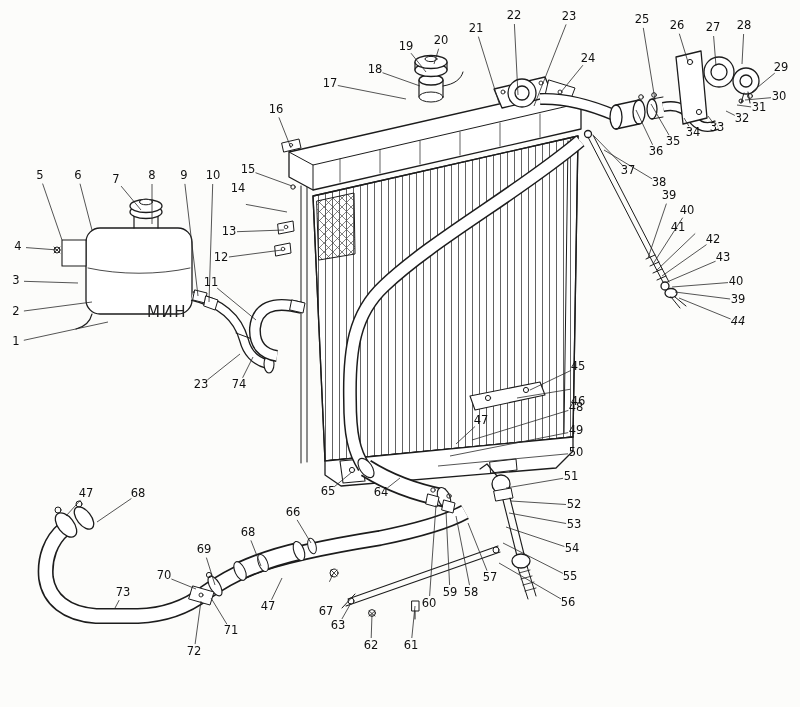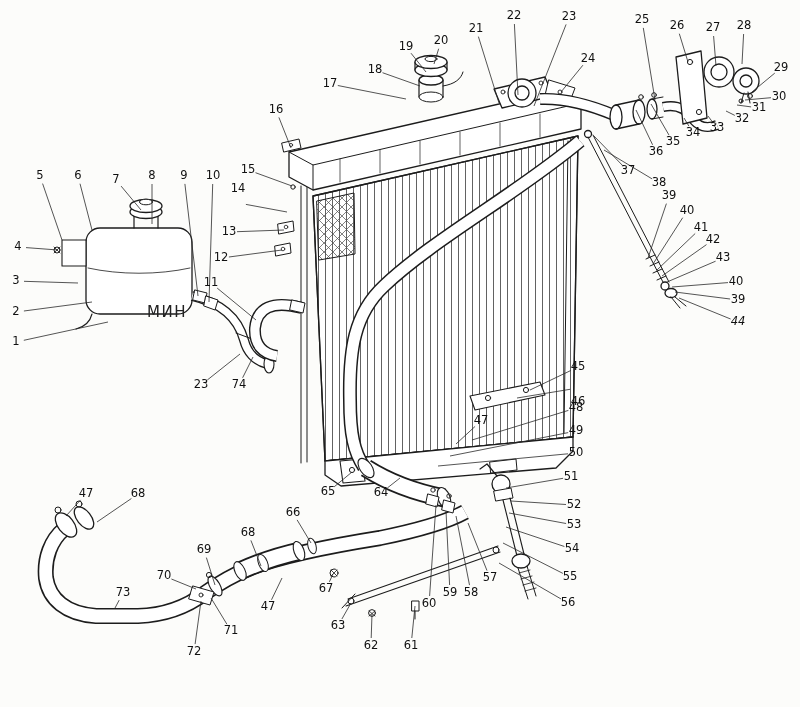--- a/index.html
+++ b/index.html
@@ -344,21 +344,21 @@
       <span class="callout" style="left: 717px; top: 128px;">33</span>
       <span class="callout" style="left: 693px; top: 133px;">34</span>
       <span class="callout" style="left: 673px; top: 142px;">35</span>
       <span class="callout" style="left: 656px; top: 152px;">36</span>
       <span class="callout" style="left: 628px; top: 171px;">37</span>
       <span class="callout" style="left: 659px; top: 183px;">38</span>
       <span class="callout" style="left: 669px; top: 196px;">39</span>
       <span class="callout" style="left: 738px; top: 300px;">39</span>
       <span class="callout" style="left: 687px; top: 211px;">40</span>
       <span class="callout" style="left: 736px; top: 282px;">40</span>
-      <span class="callout" style="left: 701px; top: 228px;">41</span>
+      <span class="callout" style="left: 678px; top: 228px;">41</span>
       <span class="callout" style="left: 713px; top: 240px;">42</span>
       <span class="callout" style="left: 723px; top: 258px;">43</span>
       <span class="callout" style="left: 738px; top: 322px; font-style: italic;">44</span>
       <span class="callout" style="left: 578px; top: 367px;">45</span>
       <span class="callout" style="left: 578px; top: 402px;">46</span>
       <span class="callout" style="left: 481px; top: 421px;">47</span>
       <span class="callout" style="left: 86px; top: 494px;">47</span>
       <span class="callout" style="left: 268px; top: 607px;">47</span>
       <span class="callout" style="left: 576px; top: 408px;">48</span>
       <span class="callout" style="left: 576px; top: 431px;">49</span>
@@ -372,21 +372,21 @@
       <span class="callout" style="left: 490px; top: 578px;">57</span>
       <span class="callout" style="left: 471px; top: 593px;">58</span>
       <span class="callout" style="left: 450px; top: 593px;">59</span>
       <span class="callout" style="left: 429px; top: 604px;">60</span>
       <span class="callout" style="left: 411px; top: 646px;">61</span>
       <span class="callout" style="left: 371px; top: 646px;">62</span>
       <span class="callout" style="left: 338px; top: 626px;">63</span>
       <span class="callout" style="left: 381px; top: 493px;">64</span>
       <span class="callout" style="left: 328px; top: 492px;">65</span>
       <span class="callout" style="left: 293px; top: 513px;">66</span>
-      <span class="callout" style="left: 326px; top: 589px; text-align: right;">67</span>
+      <span class="callout" style="left: 326px; top: 612px; text-align: right;">67</span>
       <span class="callout" style="left: 138px; top: 494px;">68</span>
       <span class="callout" style="left: 248px; top: 533px;">68</span>
       <span class="callout" style="left: 204px; top: 550px;">69</span>
       <span class="callout" style="left: 164px; top: 576px;">70</span>
       <span class="callout" style="left: 231px; top: 631px;">71</span>
       <span class="callout" style="left: 194px; top: 652px;">72</span>
       <span class="callout" style="left: 123px; top: 593px;">73</span>
       <span class="callout" style="left: 239px; top: 385px;">74</span>
     </div>
 </div>

